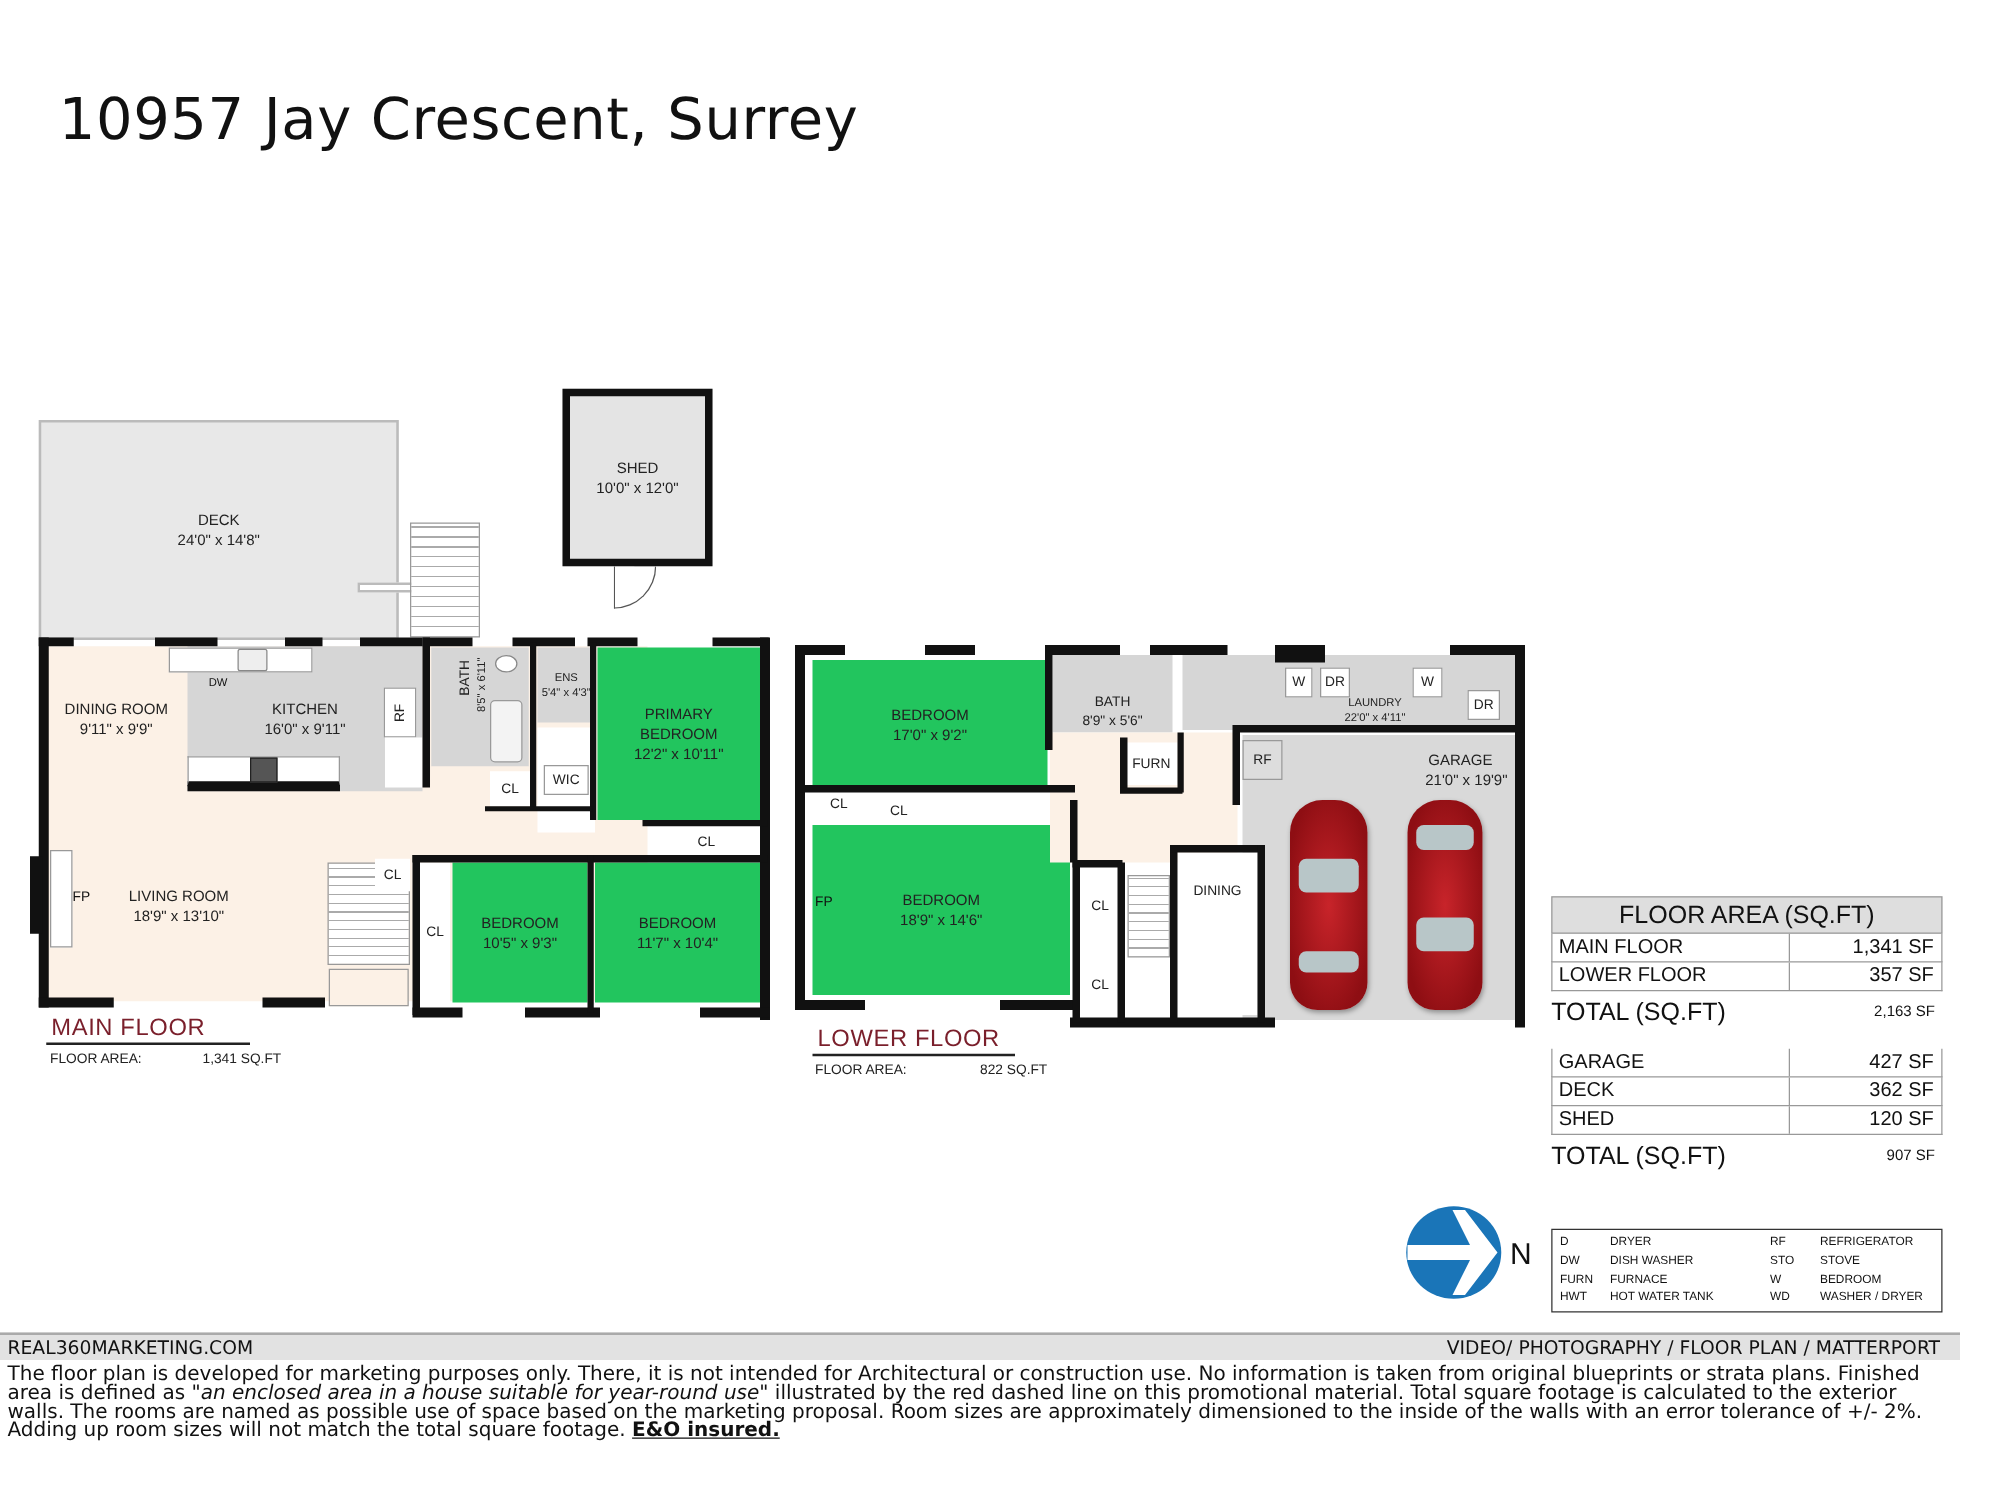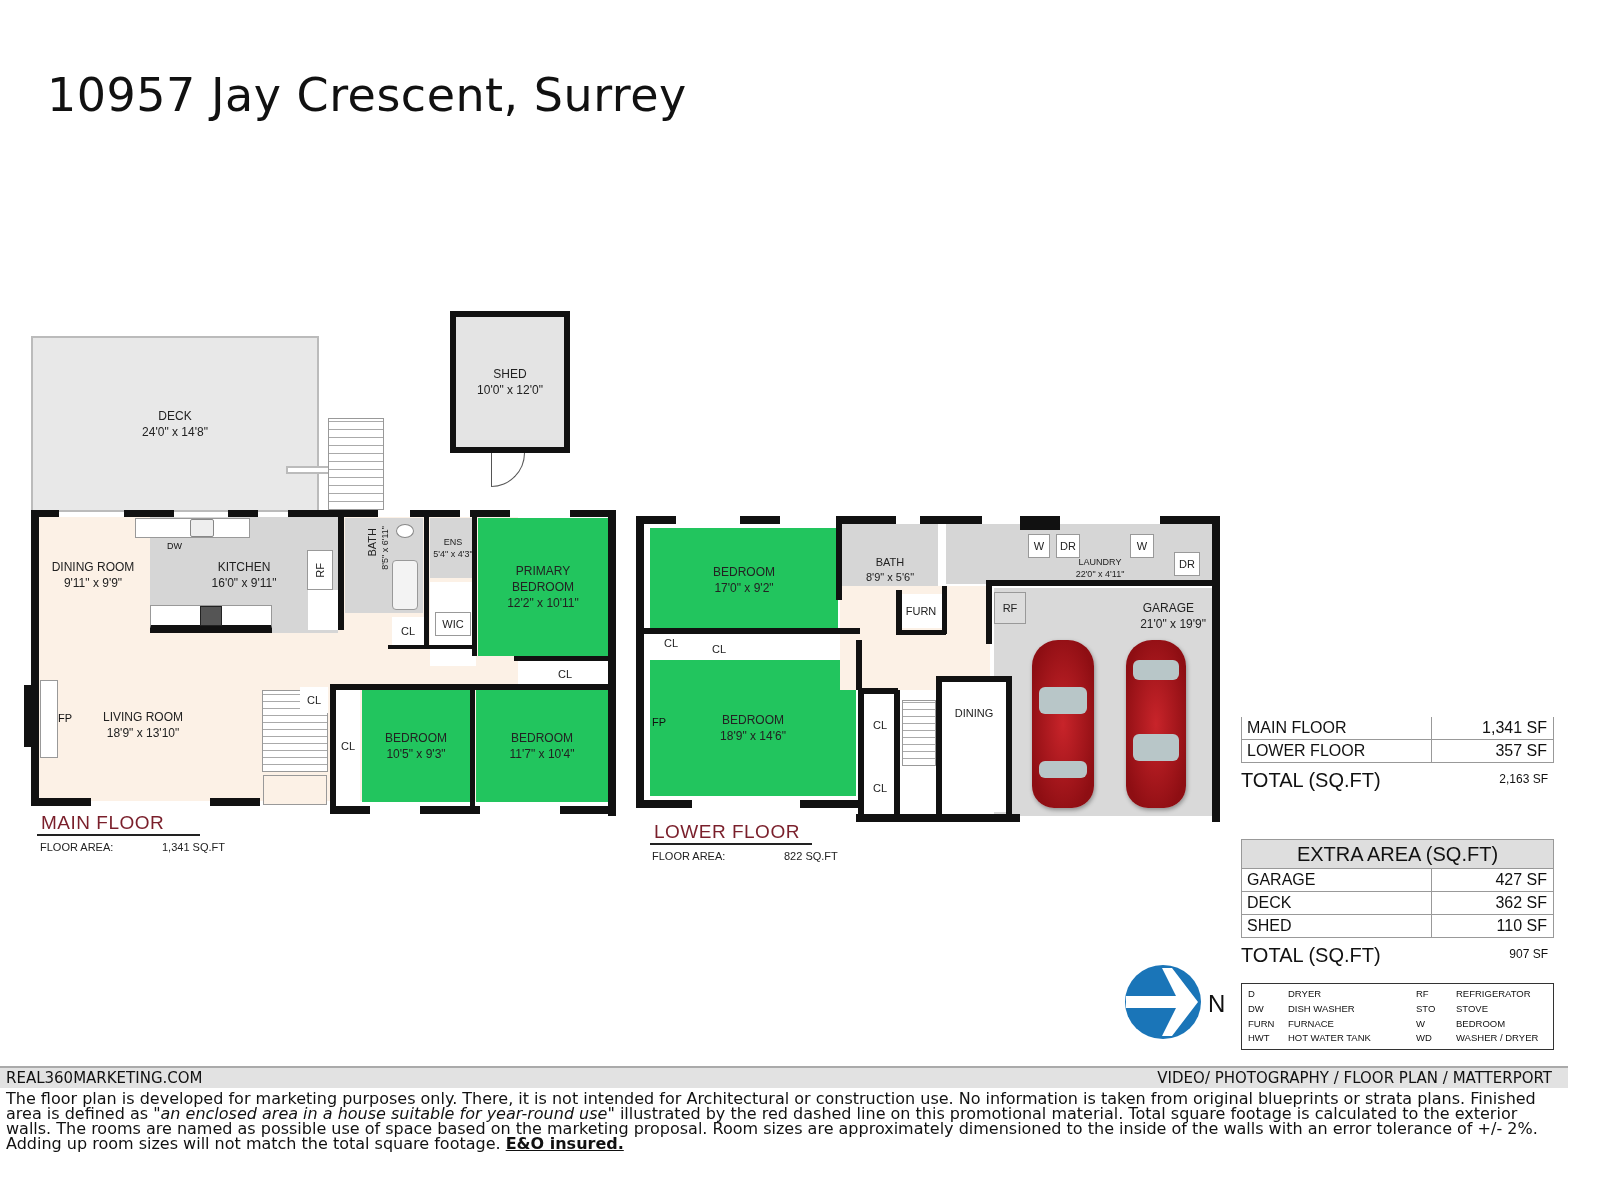--- a/index.html
+++ b/index.html
@@ -276,47 +276,47 @@
 </div>
 
 <div class="abs floor-label" style="left:654px;top:821px;">LOWER FLOOR</div>
 <div class="abs floor-rule" style="left:650px;top:843px;width:162px;"></div>
 <div class="abs floor-area" style="left:652px;top:850px;">
   <span style="width:132px;">FLOOR AREA:</span>
   <span>822 SQ.FT</span>
 </div>
 
 <div class="atable" style="left:1241px;top:717px;width:313px;">
+  <div class="head">FLOOR AREA (SQ.FT)</div>
   <div class="row">
     <span class="k">MAIN FLOOR</span>
     <span class="v">1,341 SF</span>
   </div>
   <div class="row">
     <span class="k">LOWER FLOOR</span>
     <span class="v">357 SF</span>
   </div>
   <div class="total">
     <span>TOTAL (SQ.FT)</span>
     <span class="v">2,163 SF</span>
   </div>
 </div>
 
 <div class="atable" style="left:1241px;top:839px;width:313px;">
-  <div class="head">EXTRA AREA (SQ.FT)</div>
   <div class="row">
     <span class="k">GARAGE</span>
     <span class="v">427 SF</span>
   </div>
   <div class="row">
     <span class="k">DECK</span>
     <span class="v">362 SF</span>
   </div>
   <div class="row">
     <span class="k">SHED</span>
-    <span class="v">110 SF</span>
+    <span class="v">120 SF</span>
   </div>
   <div class="total">
     <span>TOTAL (SQ.FT)</span>
     <span class="v">907 SF</span>
   </div>
 </div>
 
 <div class="abs" style="left:1124px;top:964px;width:80px;height:76px;">
   <svg width="80" height="76" viewBox="0 0 80 76">
     <ellipse cx="39" cy="38" rx="38" ry="37" fill="#1a75b8"></ellipse>

